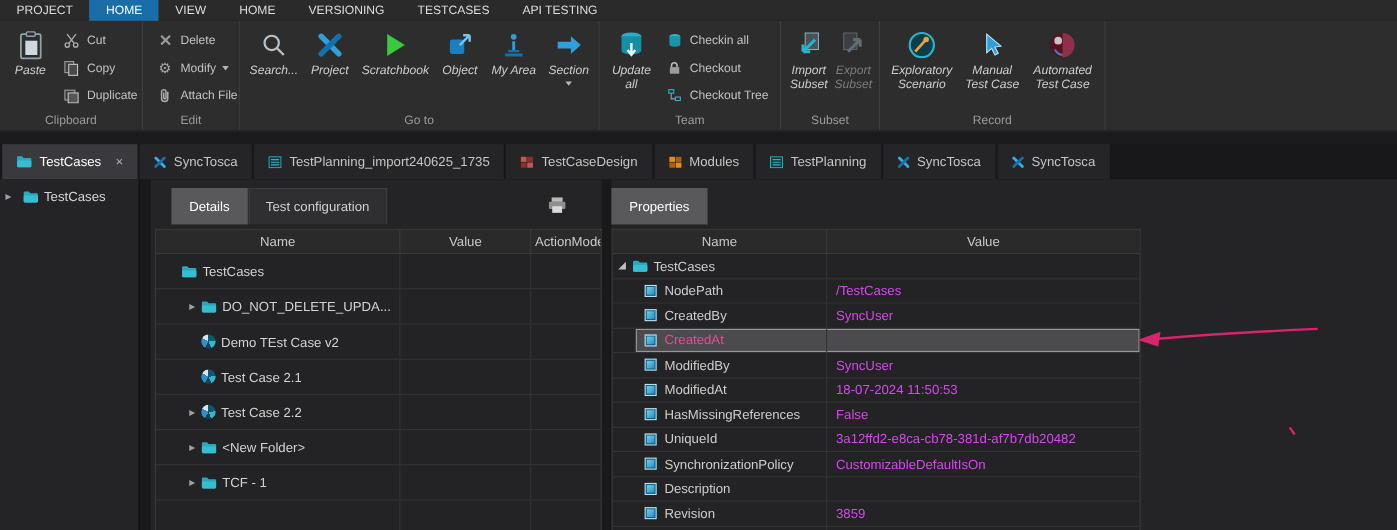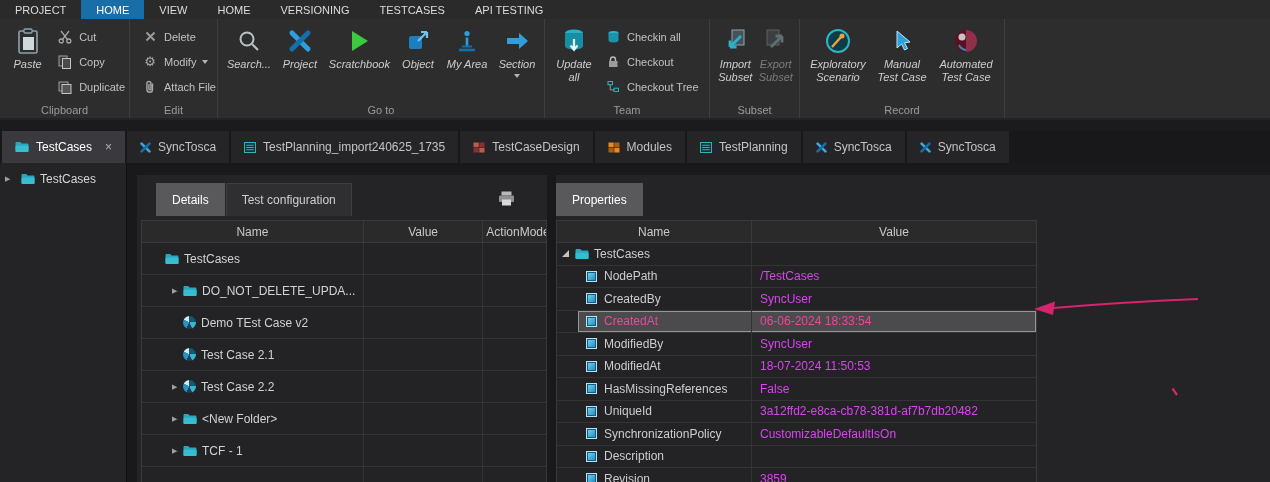--- a/index.html
+++ b/index.html
@@ -31,21 +31,21 @@
   
   .tabbar { position:absolute; top:131px; left:0; right:0; height:32px; background:#18181a; display:flex; align-items:stretch; padding-left:2px; }
   .tab { background:#252527; display:flex; align-items:center; gap:7px; padding:0 13px; margin-right:2px; color:#c4c4c4; font-size:12px; cursor:default; white-space:nowrap; }
   .tab.active { background:#3a3a3e; color:#fff; }
   .tab-close { color:#b5b5b5; font-size:12px; margin-left:6px; }
   .ticon { display:inline-flex; }
   
   .main { position:absolute; top:163px; left:0; right:0; bottom:0; background:#19191b; }
   .sidebar { position:absolute; left:0; top:0; bottom:0; width:127px; background:#242426; border-right:1px solid #0e0e0e; }
   .tree-item { display:flex; align-items:center; gap:5px; height:20px; margin-top:6px; padding-left:5px; color:#d6d6d6; cursor:default; }
-  .panel { position:absolute; top:12px; bottom:0; background:#242426; }
+  .panel { position:absolute; top:0; bottom:0; background:#242426; }
   .panel.mid { left:137px; width:410px; }
   .panel.right { left:556px; right:0; }
   .ptabs { position:absolute; top:8px; display:flex; }
   .ptab { height:33px; display:flex; align-items:center; padding:0 15px; font-size:12px; color:#cfcfcf; background:#2f2f31; border:1px solid #3e3e40; border-bottom:none; margin-right:1px; cursor:default; }
   .ptab.active { background:#59595c; color:#ffffff; border-color:#59595c; }
   .printer { position:absolute; top:16px; cursor:default; }
   
   .grid { position:absolute; top:45px; bottom:0; border-left:1px solid #3a3a3b; border-right:1px solid #3a3a3b; border-top:1px solid #3a3a3b; display:flex; flex-direction:column; overflow:hidden; background:#232325; }
   .ghead { display:flex; height:22px; background:#2a2a2b; border-bottom:1px solid #3a3a3b; color:#c9c9c9; flex:0 0 22px; }
   .gh { display:flex; align-items:center; justify-content:center; border-right:1px solid #3a3a3b; overflow:hidden; white-space:nowrap; }
@@ -587,21 +587,20 @@
               <span style="margin-left: 7px;">CreatedBy</span>
             </div>
             <div class="p-cell value">SyncUser</div>
           </div>
           <div class="p-row selected">
             <div class="sel-box"></div>
             <div class="p-cell name" style="padding-left: 29px;">
               <span class="prop-icon"></span>
               <span style="margin-left: 7px;">CreatedAt</span>
             </div>
-            <div class="p-cell value">06-06-2024 18:33:54</div>
           </div>
           <div class="p-row">
             <div class="p-cell name" style="padding-left: 29px;">
               <span class="prop-icon"></span>
               <span style="margin-left: 7px;">ModifiedBy</span>
             </div>
             <div class="p-cell value">SyncUser</div>
           </div>
           <div class="p-row">
             <div class="p-cell name" style="padding-left: 29px;">

